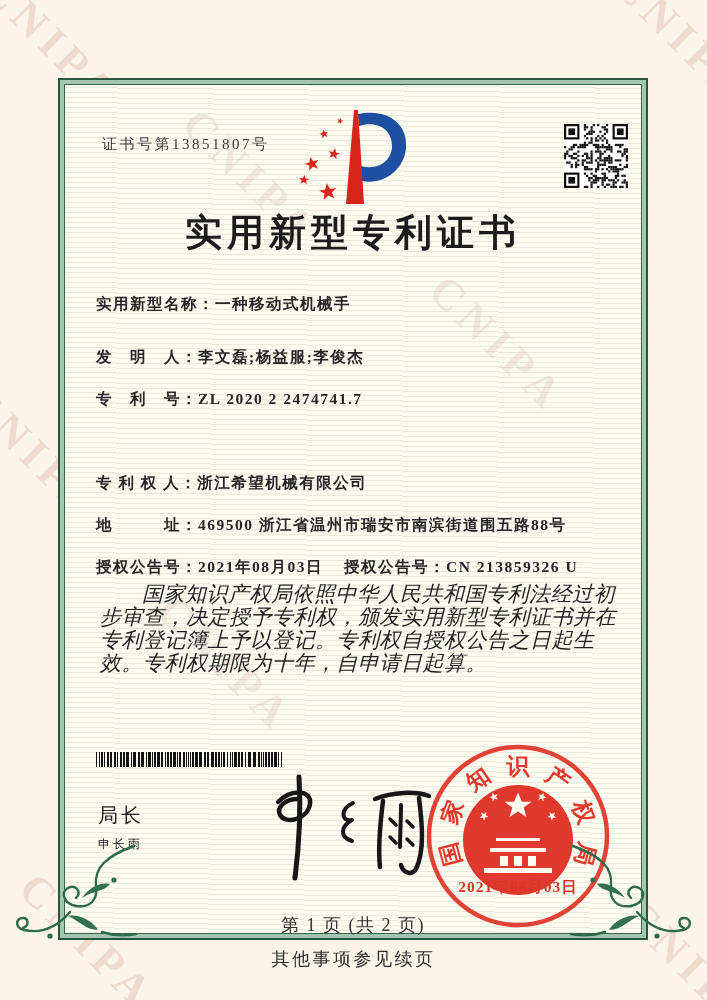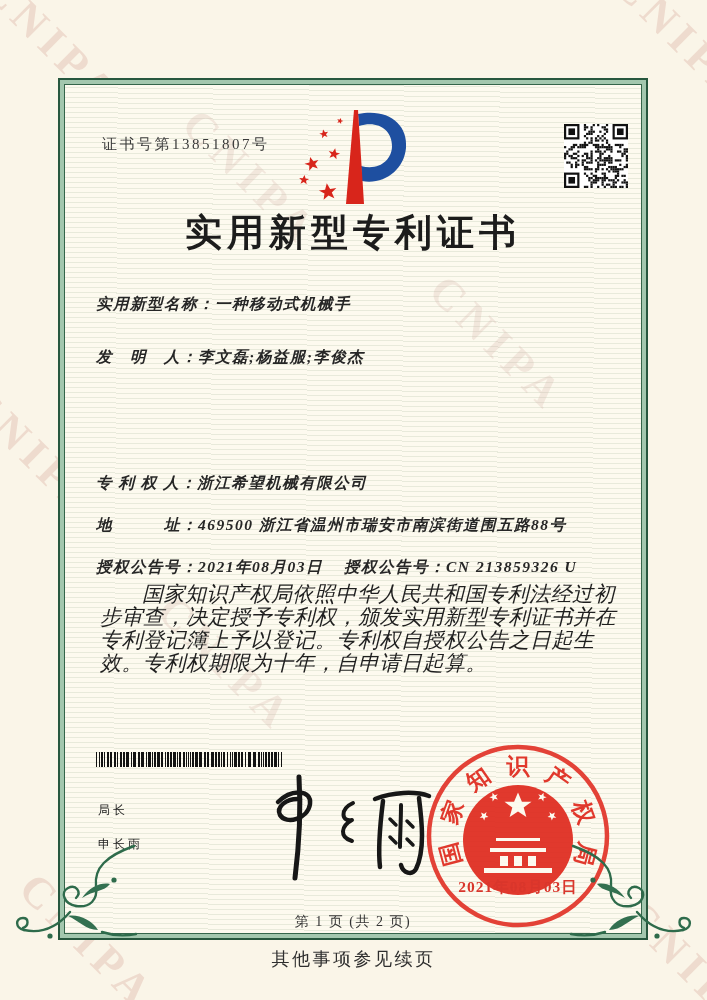--- a/index.html
+++ b/index.html
@@ -11,34 +11,34 @@
   .cert{position:absolute;left:58px;top:78px;width:586px;height:858px;background:#fdfaef;
         border:2px solid #27573e;box-shadow:inset 0 0 0 4px #a3c7ae, inset 0 0 0 5px #35654a;}
   .lines{position:absolute;inset:5px;
         background:repeating-linear-gradient(0.6deg, rgba(148,170,138,.20) 0px, rgba(148,170,138,.20) 1px, transparent 1px, transparent 5px);}
   .certnum{position:absolute;left:42px;top:40px;font-size:15px;letter-spacing:2.5px;color:#3a3a3a;margin-top:15px;}
   .logo{position:absolute;left:234px;top:28px;}
   .qr{position:absolute;left:504px;top:44px;}
   .title{position:absolute;left:0;top:128px;width:100%;text-align:center;
          font-size:37px;font-weight:bold;letter-spacing:5px;color:#1c1c1c;}
   .row{position:absolute;left:36px;font-size:15.5px;font-weight:600;letter-spacing:1.5px;
-       white-space:nowrap;color:#262626;font-style:italic;}
+       white-space:nowrap;color:#262626;}
   .row .lbl{display:inline-block;min-width:100px;}
   .pair2{position:absolute;left:248px;top:0;white-space:nowrap;}
   .r1{top:214px}.r2{top:267px}.r3{top:309px}.r4{top:351px}.r5{top:393px}.r6{top:435px}.r7{top:477px}
   .legal{position:absolute;left:40px;top:503px;width:524px;font-size:21px;line-height:23px;
          font-style:italic;letter-spacing:.5px;color:#1f1f1f;}
   .legal p{margin:0;text-indent:2em;}
   .barcode{position:absolute;left:36px;top:672px;}
-  .sig-title{position:absolute;left:38px;top:722px;font-size:12px;letter-spacing:3px;color:#222;}
+  .sig-title{position:absolute;left:38px;top:722px;font-size:20px;letter-spacing:3px;color:#222;}
   .sig-name{position:absolute;left:38px;top:756px;font-size:12px;letter-spacing:3px;color:#222;}
   .sig-script{position:absolute;left:196px;top:690px;}
   .seal{position:absolute;left:362px;top:660px;opacity:.93;}
   .pagenum{position:absolute;left:0;top:833px;width:100%;text-align:center;
-           font-size:14px;letter-spacing:1.5px;color:#333;}
+           font-size:18px;letter-spacing:1.5px;color:#333;}
   .flourish{position:absolute;pointer-events:none;}
   .note{position:absolute;left:0;top:947px;width:100%;text-align:center;
         font-size:18px;letter-spacing:2.5px;color:#2e2e2e;}
   .sealtext{font-weight:bold;}
 </style>
 </head>
 <body>
 
 <div class="page">
 
@@ -336,20 +336,23 @@
       </svg>
 
     <div class="title">实用新型专利证书</div>
 
     <div class="row r1">
       <span class="lbl">实用新型名称：</span><span class="val">一种移动式机械手</span>
     </div>
     <div class="row r2">
       <span class="lbl">发　明　人：</span><span class="val">李文磊;杨益服;李俊杰</span>
     </div>
+    <div class="row r3">
+      <span class="lbl">专　利　号：</span><span class="val">ZL 2020 2 2474741.7</span>
+    </div>
     <div class="row r5">
       <span class="lbl">专 利 权 人：</span><span class="val">浙江希望机械有限公司</span>
     </div>
     <div class="row r6">
       <span class="lbl">地　　　址：</span><span class="val">469500 浙江省温州市瑞安市南滨街道围五路88号</span>
     </div>
     <div class="row r7">
       <span class="lbl">授权公告号：</span><span class="val">2021年08月03日</span>
       <span class="pair2">
         <span>授权公告号：</span><span>CN 213859326 U</span>

